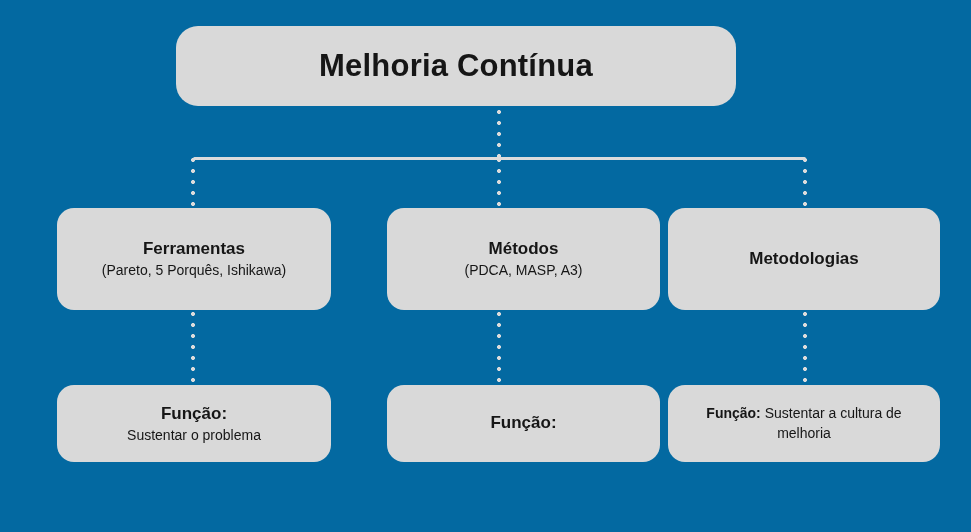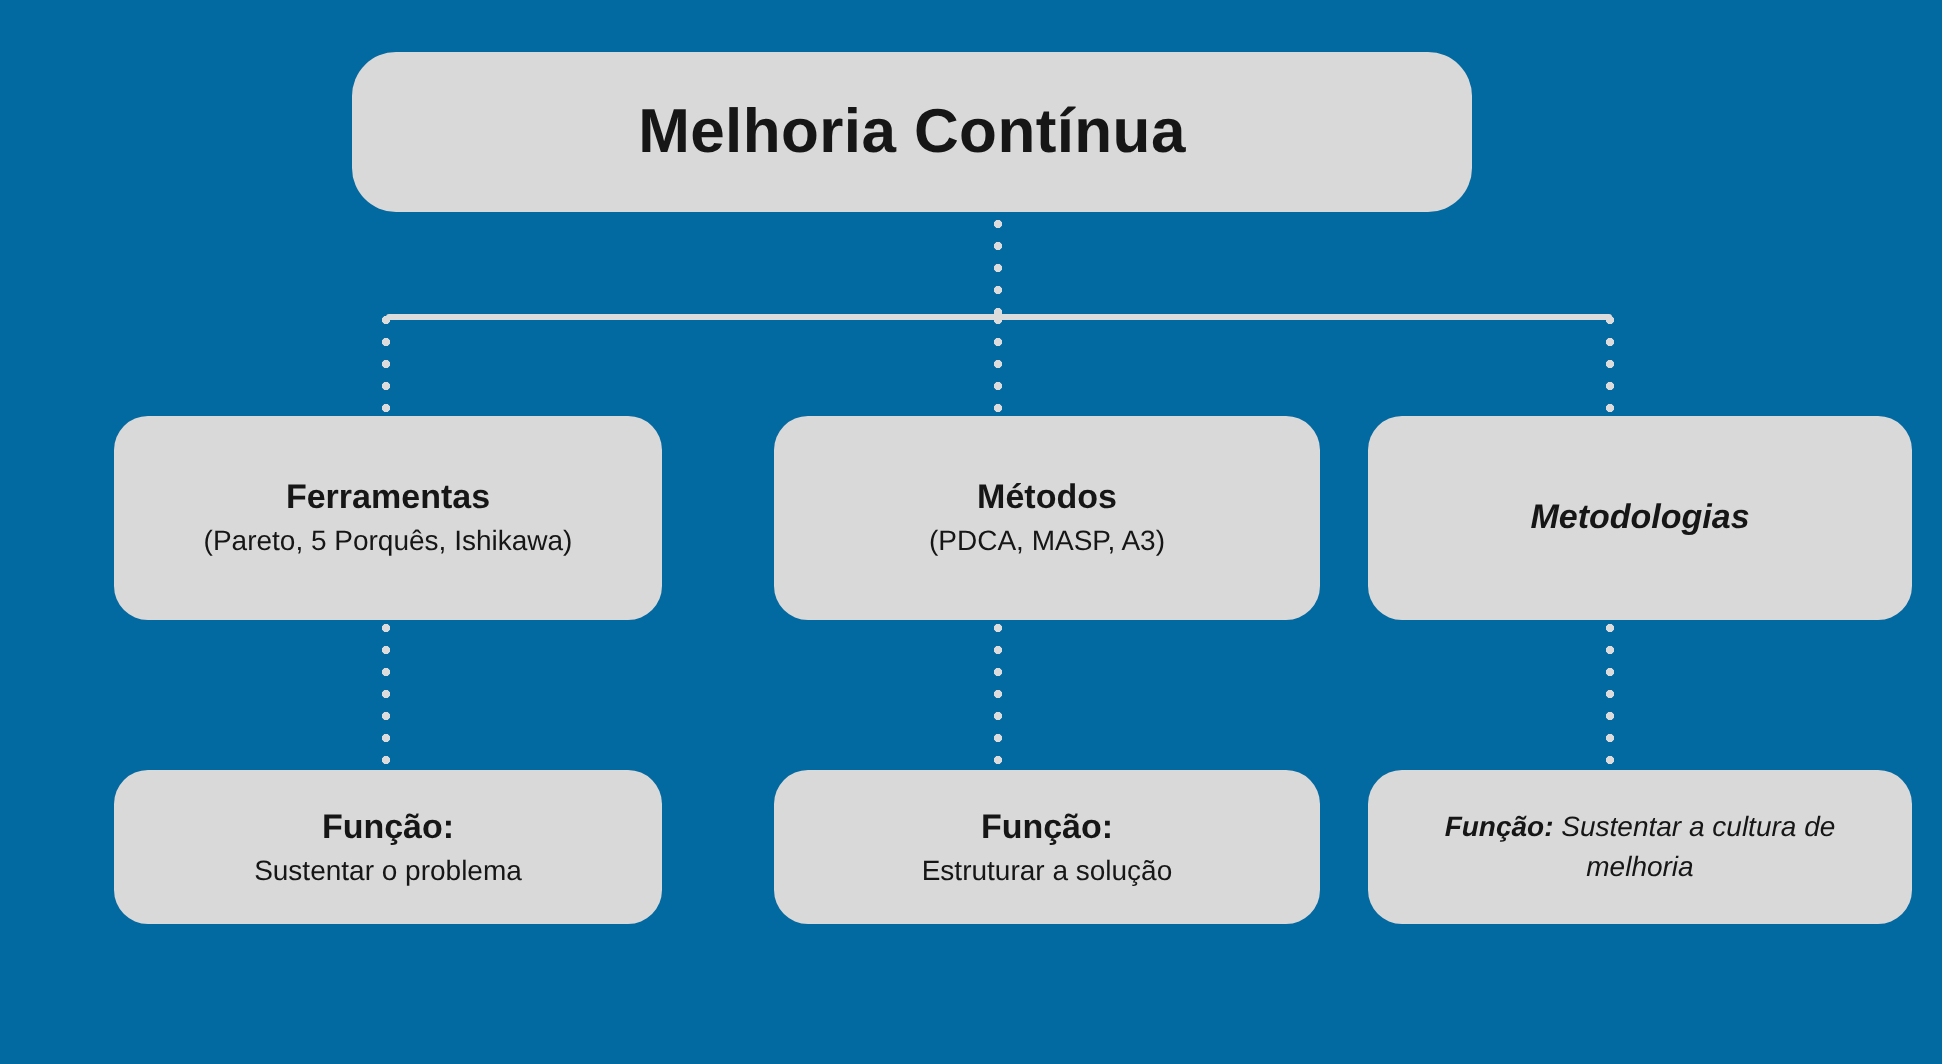--- a/index.html
+++ b/index.html
@@ -55,21 +55,21 @@
     padding: 0 10px;
   }
   .row-bot {
     top: 385px;
     height: 77px;
     padding: 13px 14px;
   }
 
   .col-1 { left: 57px;  width: 274px; }
   .col-2 { left: 363px; width: 273px; margin-left: 24px; }
-  .col-3 { left: 684px; width: 272px; font-style: italic; }
+  .col-3 { left: 668px; width: 272px; }
 
   .node-heading {
     font-size: 17px;
     font-weight: bold;
     line-height: 1.34;
   }
   .node-sub {
     font-size: 14px;
     font-weight: normal;
     line-height: 1.34;
@@ -144,20 +144,19 @@
     <span class="node-heading">Metodologias</span>
   </div>
 
   <div class="node row-bot col-1">
     <span class="node-heading">Função:</span>
     <span class="node-sub">Sustentar o problema</span>
   </div>
 
   <div class="node row-bot col-2">
     <span class="node-heading">Função:</span>
-    <span class="node-sub">Estruturar a solução</span>
   </div>
 
   <div class="node row-bot col-3">
     <span class="node-flow"><b>Função:</b> <span>Sustentar a cultura de melhoria</span></span>
   </div>
 
 </div>
 
 </body></html>

